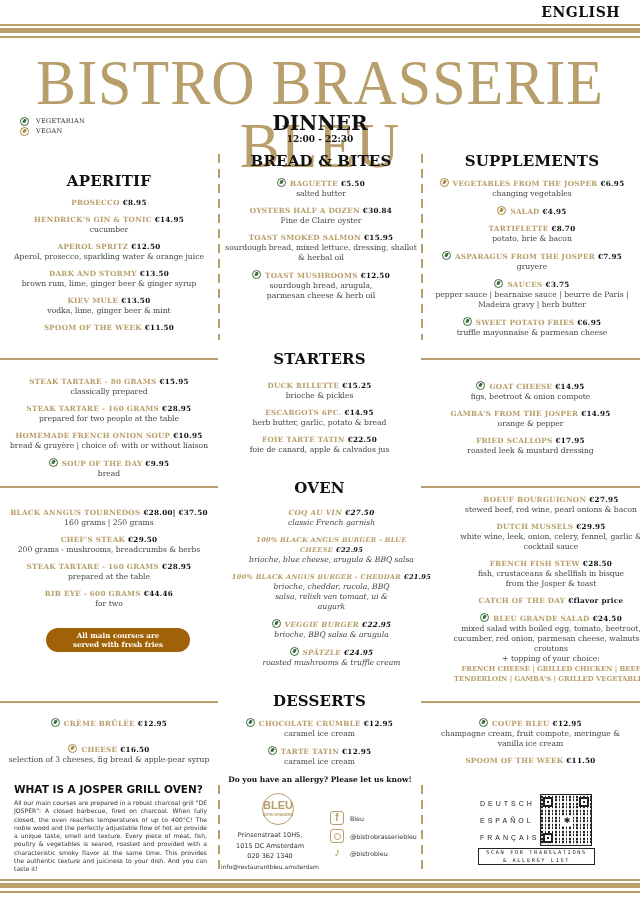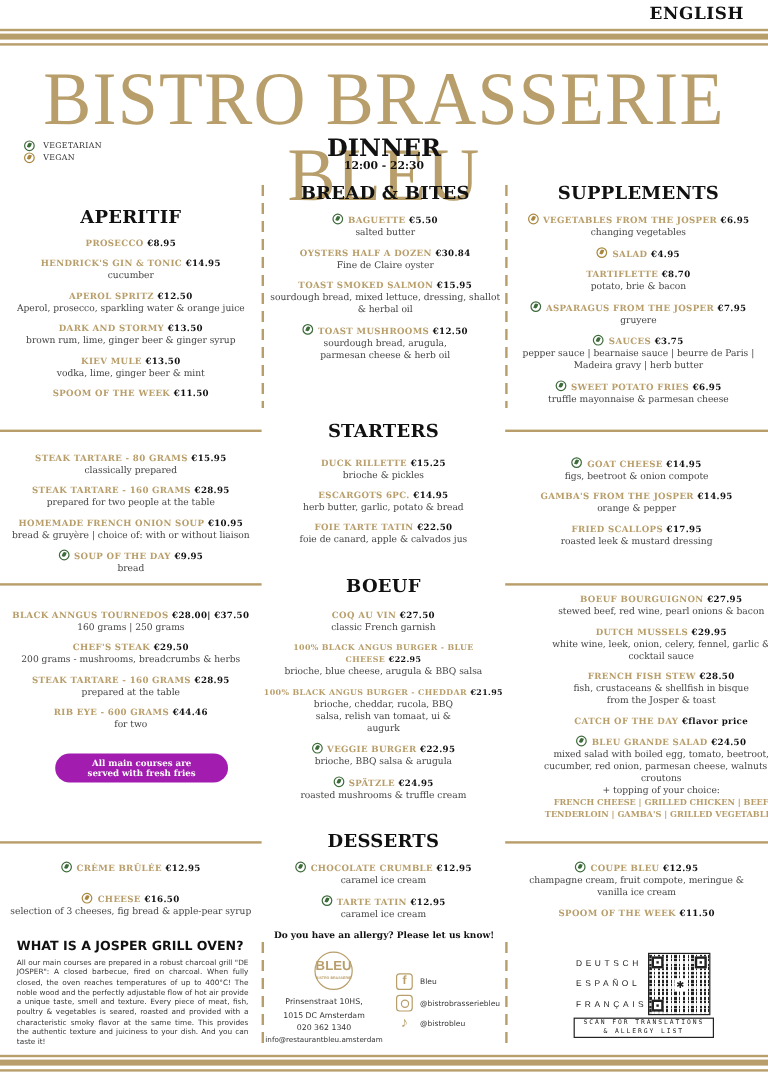--- a/index.html
+++ b/index.html
@@ -24,21 +24,21 @@
   .nm { color:#b89e6a; text-transform:uppercase; }
   .pr { color:#111; margin-left:3px; }
   .desc { font-size:7.6px; line-height:10px; color:#444; font-family:"DejaVu Serif", serif; }
   .gold-desc { font-size:7.2px; line-height:10px; color:#b89e6a; font-weight:bold; text-transform:uppercase; }
   .leaf { display:inline-block; width:7px; height:7px; border-radius:50%; border:1.6px solid; vertical-align:-1px; margin-right:4px; position:relative; box-sizing:content-box; }
   .leaf::after { content:""; position:absolute; left:2px; top:1px; width:3px; height:4px; border-radius:50% 0; background:currentColor; transform:rotate(20deg); }
   .leaf.veg { color:#3d6b3a; border-color:#3d6b3a; }
   .leaf.vegan { color:#a9873e; border-color:#a9873e; }
   .vdash { position:absolute; width:2px; background:repeating-linear-gradient(to bottom, #b89e6a 0 9px, transparent 9px 15px); }
   .hline { position:absolute; height:2px; background:#b89e6a; }
-  .pill { position:absolute; left:46px; top:628px; width:144px; height:24px; border-radius:12px; background:#a21caf; color:#fff; text-align:center; font-size:7.2px; font-weight:bold; line-height:9px; padding-top:3px; box-sizing:border-box; }
+  .pill { position:absolute; left:46px; top:628px; width:144px; height:24px; border-radius:12px; background:#a16207; color:#fff; text-align:center; font-size:7.2px; font-weight:bold; line-height:9px; padding-top:3px; box-sizing:border-box; }
   .allergy { top:775px; left:215px; width:210px; text-align:center; font-family:"DejaVu Serif", serif; font-weight:bold; font-size:7.5px; color:#111; }
   .josper-title { left:14px; top:783px; font-family:"DejaVu Sans", sans-serif; font-weight:bold; font-size:10.5px; color:#111; }
   .josper-text { left:14px; top:799px; width:193px; font-family:"DejaVu Sans", sans-serif; font-size:6.1px; line-height:8.3px; color:#333; text-align:justify; }
   .logo { left:262px; top:793px; width:32px; height:32px; border:1.5px solid #b89e6a; border-radius:50%; text-align:center; color:#b89e6a; font-family:"Liberation Sans", sans-serif; font-weight:bold; font-size:11px; line-height:22px; box-sizing:border-box; }
   .logo small { position:absolute; left:0; right:0; top:20px; font-size:3px; line-height:3px; }
   .addr { left:220px; top:830px; width:100px; text-align:center; font-family:"DejaVu Sans", sans-serif; font-size:6.5px; line-height:10.5px; color:#333; }
   .addr .email { font-size:6px; }
   .social { left:330px; font-family:"DejaVu Sans", sans-serif; font-size:6.3px; color:#333; display:flex; align-items:center; gap:6px; }
   .soc-ico { width:14px; height:14px; border:1.3px solid #b89e6a; border-radius:3px; box-sizing:border-box; color:#b89e6a; font-size:10px; font-weight:bold; text-align:center; line-height:12px; font-family:"Liberation Sans", sans-serif; }
   .soc-ico.ig::after { content:""; display:block; width:5px; height:5px; border:1.2px solid #b89e6a; border-radius:50%; margin:3px auto 0; }
@@ -208,21 +208,21 @@
     </div>
   <div class="item">
       <div class="name-line"><span class="nm">FRIED SCALLOPS</span><span class="pr">€17.95</span></div>
       <div class="desc">roasted leek &amp; mustard dressing</div>
     </div>
 </div>
 
 <div class="hline" style="left:0; top:486px; width:218px;"></div>
 <div class="hline" style="left:421px; top:486px; width:219px;"></div>
 <div class="col" style="left:218px; top:479px; width:203px;">
-    <div class="sec-title">BOEUF</div>
+    <div class="sec-title">OVEN</div>
   </div>
 
 <div class="col" style="left:0; top:508px; width:218px;">
   <div class="item">
       <div class="name-line"><span class="nm">BLACK ANNGUS TOURNEDOS</span><span class="pr">€28.00| €37.50</span></div>
       <div class="desc">160 grams | 250 grams</div>
     </div>
   <div class="item">
       <div class="name-line"><span class="nm">CHEF'S STEAK</span><span class="pr">€29.50</span></div>
       <div class="desc">200 grams - mushrooms, breadcrumbs &amp; herbs</div>
@@ -234,21 +234,21 @@
   <div class="item">
       <div class="name-line"><span class="nm">RIB EYE - 600 GRAMS</span><span class="pr">€44.46</span></div>
       <div class="desc">for two</div>
     </div>
 </div>
 <div class="pill">
   <div>All main courses are</div>
   <div>served with fresh fries</div>
 </div>
 
-<div class="col" style="left:212px; top:508px; width:215px;">
+<div class="col" style="left:224px; top:508px; width:215px;font-style:italic;">
   <div class="item">
       <div class="name-line"><span class="nm">COQ AU VIN</span><span class="pr">€27.50</span></div>
       <div class="desc">classic French garnish</div>
     </div>
   <div class="item">
       <div class="name-line" style="font-size:6.6px;"><span class="nm">100% BLACK ANGUS BURGER - BLUE CHEESE</span><span class="pr">€22.95</span></div>
       <div class="desc">brioche, blue cheese, arugula &amp; BBQ salsa</div>
     </div>
   <div class="item">
       <div class="name-line" style="font-size:6.6px;"><span class="nm">100% BLACK ANGUS BURGER - CHEDDAR</span><span class="pr">€21.95</span></div>

